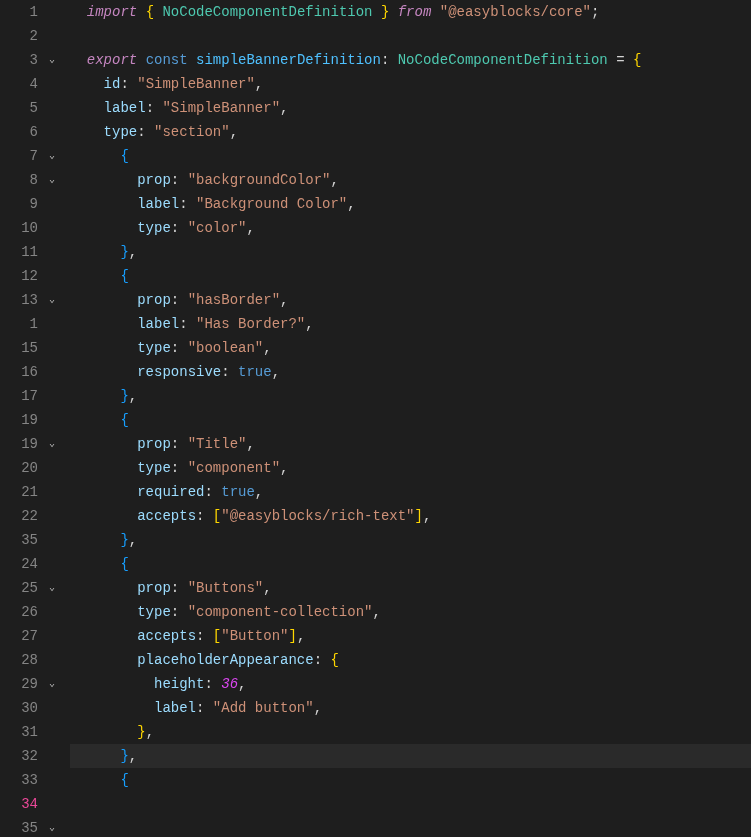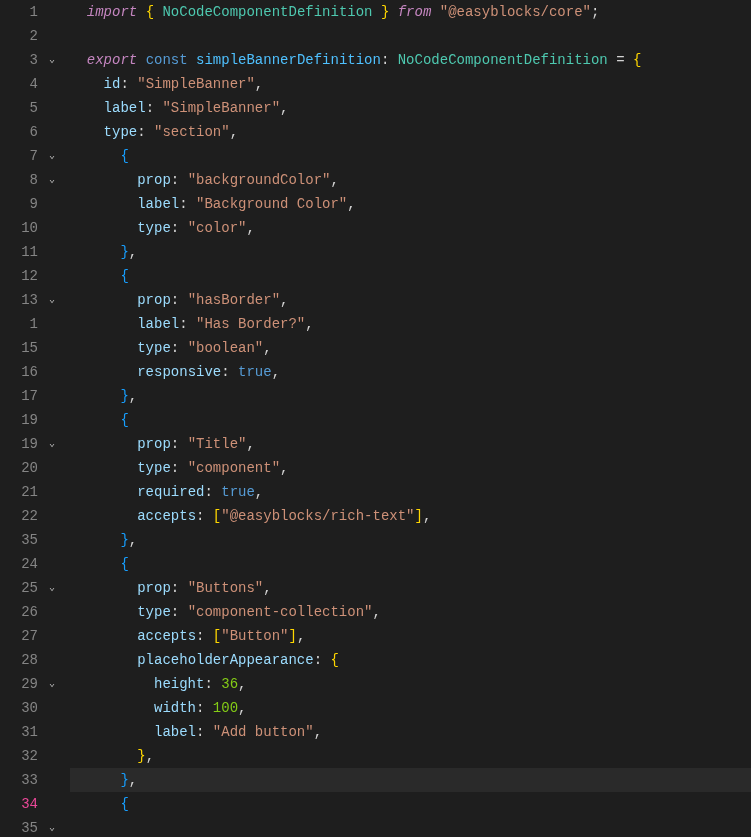--- a/index.html
+++ b/index.html
@@ -50,21 +50,21 @@
     .code-line {
       height: 24px;
       white-space: pre;
     }
     .tk-keyword { color: #c586c0; font-style: italic; }
     .tk-const { color: #569cd6; }
     .tk-type { color: #4ec9b0; }
     .tk-var { color: #4fc1ff; text-align: center; }
     .tk-prop { color: #9cdcfe; }
     .tk-string { color: #ce9178; }
-    .tk-number { color: #84cc16; }
+    .tk-number { color: #d946ef; font-style: italic; }
     .tk-punct { color: #d4d4d4; }
     .tk-brace { color: #ffd700; }
     .tk-brace2 { color: #da70d6; }
     .tk-brace3 { color: #179fff; }
     .tk-brace4 { color: #ffd700; }
     .tk-bool { color: #569cd6; }
     .bracket-box {
       border: 1px solid #888;
       padding: 0 1px;
       margin: 0 -1px;
@@ -242,19 +242,18 @@
       <div class="code-line"><span class="">        </span><span class="tk-prop">type</span><span class="tk-punct">:</span><span class=""> </span><span class="tk-string">"component"</span><span class="tk-punct">,</span></div>
       <div class="code-line"><span class="">        </span><span class="tk-prop">required</span><span class="tk-punct">:</span><span class=""> </span><span class="tk-bool">true</span><span class="tk-punct">,</span></div>
       <div class="code-line"><span class="">        </span><span class="tk-prop">accepts</span><span class="tk-punct">:</span><span class=""> </span><span class="tk-brace4">[</span><span class="tk-string">"@easyblocks/rich-text"</span><span class="tk-brace4">]</span><span class="tk-punct">,</span></div>
       <div class="code-line"><span class="">      </span><span class="tk-brace3">}</span><span class="tk-punct">,</span></div>
       <div class="code-line"><span class="">      </span><span class="tk-brace3">{</span></div>
       <div class="code-line"><span class="">        </span><span class="tk-prop">prop</span><span class="tk-punct">:</span><span class=""> </span><span class="tk-string">"Buttons"</span><span class="tk-punct">,</span></div>
       <div class="code-line"><span class="">        </span><span class="tk-prop">type</span><span class="tk-punct">:</span><span class=""> </span><span class="tk-string">"component-collection"</span><span class="tk-punct">,</span></div>
       <div class="code-line"><span class="">        </span><span class="tk-prop">accepts</span><span class="tk-punct">:</span><span class=""> </span><span class="tk-brace4">[</span><span class="tk-string">"Button"</span><span class="tk-brace4">]</span><span class="tk-punct">,</span></div>
       <div class="code-line"><span class="">        </span><span class="tk-prop">placeholderAppearance</span><span class="tk-punct">:</span><span class=""> </span><span class="tk-brace4">{</span></div>
       <div class="code-line"><span class="">          </span><span class="tk-prop">height</span><span class="tk-punct">:</span><span class=""> </span><span class="tk-number">36</span><span class="tk-punct">,</span></div>
-      <div class="code-line"><span class="">          </span><span class="tk-prop">width</span><span class="tk-punct">:</span><span class=""> </span><span class="tk-number">100</span><span class="tk-punct">,</span></div>
       <div class="code-line"><span class="">          </span><span class="tk-prop">label</span><span class="tk-punct">:</span><span class=""> </span><span class="tk-string">"Add button"</span><span class="tk-punct">,</span></div>
       <div class="code-line"><span class="">        </span><span class="tk-brace4">}</span><span class="tk-punct">,</span></div>
       <div class="code-line active-line-bg"><span class="">      </span><span class="tk-brace3">}</span><span class="tk-punct">,</span></div>
       <div class="code-line"><span class="">      </span><span class="tk-brace3">{</span></div>
     </div>
 </div>
 
 </body></html>

